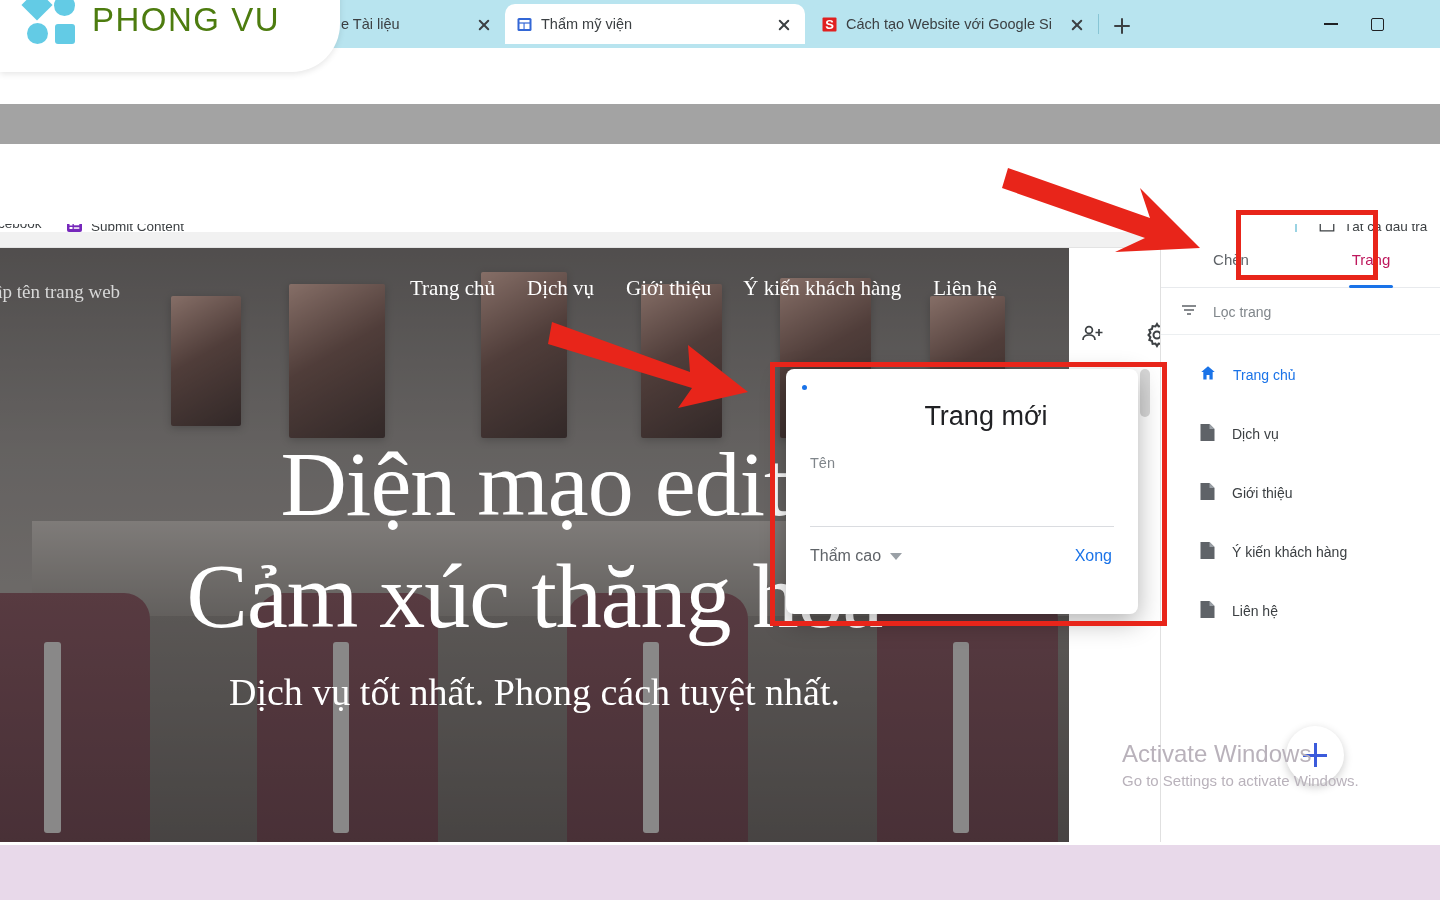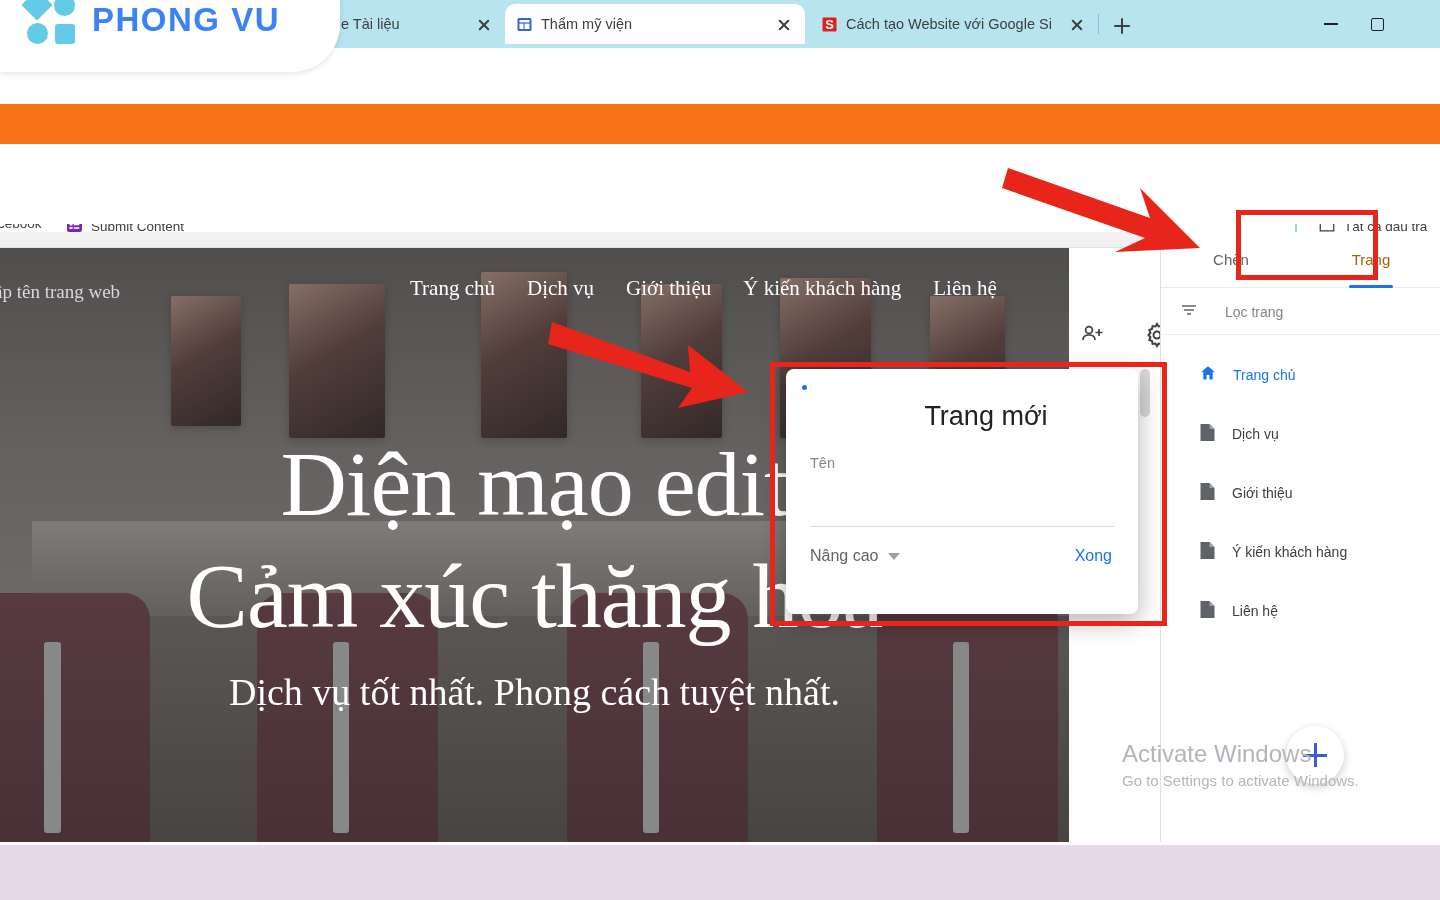--- a/index.html
+++ b/index.html
@@ -63,21 +63,21 @@
       radial-gradient(circle at 50% 24%, #2b2220 0 46%, transparent 47%),
       linear-gradient(#d9b8a4,#b98e74);
     overflow:hidden;
   }
   .avatar::after{
     content:""; position:absolute; left:4px; top:12px; width:18px; height:6px;
     border:1.4px solid #1b1b1b; border-radius:3px; background:transparent;
   }
 
   
-  .bookmarks { position:absolute; left:0; top:104px; width:1440px; height:40px; background:#f97316; }
+  .bookmarks { position:absolute; left:0; top:104px; width:1440px; height:40px; background:#a3a3a3; }
   .bm { position:absolute; display:flex; align-items:center; gap:8px; top:112px; font-size:13.5px; color:#3c4043; white-space:nowrap; }
   .bm-sep { position:absolute; left:1295px; top:114px; width:1.5px; height:20px; background:#9ad3e3; }
 
   
   .sites-header { position:absolute; left:0; top:144px; width:1440px; height:80px; background:#fff; }
   .site-title { position:absolute; left:-5px; top:175px; font-size:22px; color:#202124; white-space:nowrap; }
   .save-status { position:absolute; left:527px; top:182px; font-size:13.5px; color:#5f6368; white-space:nowrap; }
   .hdr-icon { position:absolute; top:177px; width:28px; height:28px; }
 
   .publish-btn {
@@ -132,24 +132,24 @@
     font-family:"Liberation Serif", serif; color:#fff;
   }
   .hero-l1 { font-size:92px; line-height:112px; letter-spacing:-1px; }
   .hero-l2 { font-size:92px; line-height:112px; letter-spacing:-1px; }
   .hero-sub { font-size:38px; margin-top:18px; }
 
   
   .sidebar { position:absolute; left:1160px; top:232px; width:280px; height:610px; background:#fff; border-left:1px solid #e0e0e0; }
   .sb-tabs { position:absolute; left:0; top:0; width:280px; height:56px; display:flex; align-items:center; border-bottom:1px solid #e8eaed; }
   .sb-tab { flex:1; text-align:center; font-size:15px; color:#5f6368; position:relative; height:56px; line-height:56px; white-space:nowrap; }
-  .sb-tab.active { color:#a16207; }
+  .sb-tab.active { color:#be185d; }
   .sb-tab.active::after { content:""; position:absolute; left:50%; transform:translateX(-50%); bottom:0; width:44px; height:3px; background:#1a73e8; border-radius:2px; }
 
-  .filter-row { position:absolute; left:0; top:57px; width:280px; height:46px; display:flex; align-items:center; gap:26px; padding-left:18px; border-bottom:1px solid #eceff1; }
+  .filter-row { position:absolute; left:0; top:57px; width:280px; height:46px; display:flex; align-items:center; gap:14px; padding-left:18px; border-bottom:1px solid #eceff1; }
   .filter-text { font-size:14px; color:#80868b; }
 
   .page-item { position:absolute; left:0; width:280px; height:38px; display:flex; align-items:center; gap:16px; padding-left:38px; }
   .pg-label { font-size:14px; color:#3c4043; white-space:nowrap; }
   .pg-label.home { color:#1a73e8; }
 
   .fab {
     position:absolute; left:1286px; top:726px; width:58px; height:58px; border-radius:50%;
     background:#fff; box-shadow:0 3px 10px rgba(0,0,0,.20);
     display:flex; align-items:center; justify-content:center;
@@ -194,21 +194,21 @@
     position:absolute; left:0; top:-32px; width:340px; height:104px;
     background:#fff; border-radius:0 0 48px 0; z-index:60;
     display:flex; align-items:center; gap:14px; padding-left:26px;
     box-shadow:0 2px 6px rgba(0,0,0,.10);
   }
   .wm-marks { position:relative; width:52px; height:52px; flex:0 0 52px; }
   .wm-d  { position:absolute; left:0; top:0; width:22px; height:22px; background:#63cbe5; transform:rotate(45deg); }
   .wm-c1 { position:absolute; left:28px; top:1px; width:21px; height:21px; border-radius:50%; background:#63cbe5; }
   .wm-c2 { position:absolute; left:1px; top:29px; width:21px; height:21px; border-radius:50%; background:#63cbe5; }
   .wm-s  { position:absolute; left:29px; top:30px; width:20px; height:20px; background:#63cbe5; border-radius:3px; }
-  .wm-text { font-size:33px; font-weight:bold; color:#3b82f6; letter-spacing:1.5px; }
+  .wm-text { font-size:33px; font-weight:normal; color:#4d7c0f; letter-spacing:1.5px; }
 
   
   .taskbar { position:absolute; left:0; top:845px; width:1440px; height:55px; background:#e8d9ea; }
 </style>
 </head>
 <body>
 
 <div id="browser">
 
   <div class="tabstrip">
@@ -489,21 +489,21 @@
   <div class="fab"></div>
 
   <div class="dlg-scroll"></div>
   <div class="dlg-tail"></div>
   <div class="dialog">
     <span class="dlg-dot"></span>
     <div class="dlg-title">Trang mới</div>
     <div class="dlg-label">Tên</div>
     <div class="dlg-input"></div>
     <div class="dlg-adv">
-      <span>Nâng cao</span>
+      <span>Thẩm cao</span>
       <span class="caret-down"></span>
     </div>
     <div class="dlg-done">Xong</div>
   </div>
 
   <div class="red-box" id="red-box-dialog"></div>
   <div class="red-box" id="red-box-trang"></div>
 
   <svg class="red-arrow" style="left:990px; top:160px;" width="230" height="110">
     <polygon points="18,8 160,58 150,28 210,88 125,92 155,78 12,28" fill="#e8251a"></polygon>

